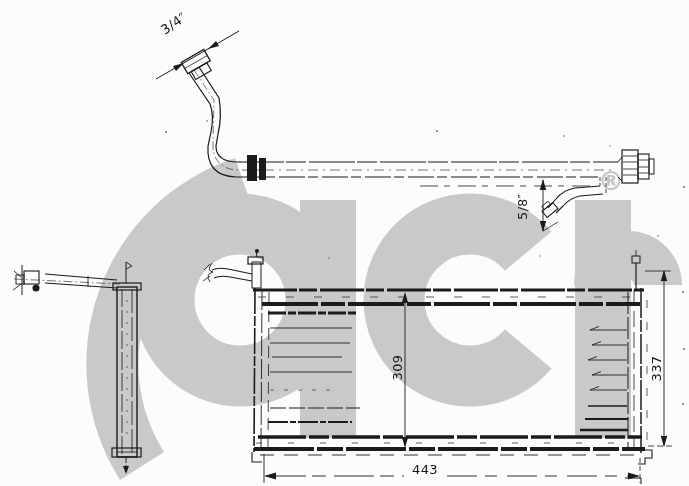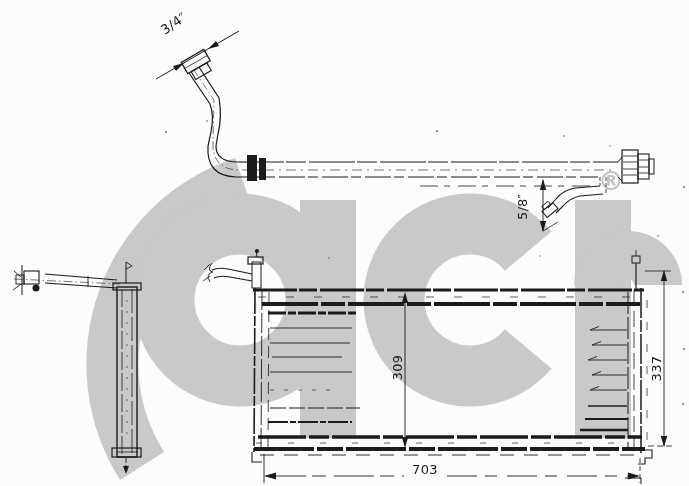--- a/index.html
+++ b/index.html
@@ -240,14 +240,14 @@
   </svg>
 
   <div class="dim-label rot-34" style="left:160px; top:16px;">3/4″</div>
 
   <div class="dim-label rot-90" style="left:499px; top:199px; width:46px; font-size:12.5px;">5/8″</div>
 
   <div class="dim-label rot-90" style="left:374px; top:360px; width:46px;">309</div>
 
   <div class="dim-label rot-90" style="left:633px; top:361px; width:46px;">337</div>
 
-  <div class="dim-label" style="left:402px; top:462px; width:46px;">703</div>
+  <div class="dim-label" style="left:402px; top:462px; width:46px;">443</div>
 </div>
 
 </body></html>

